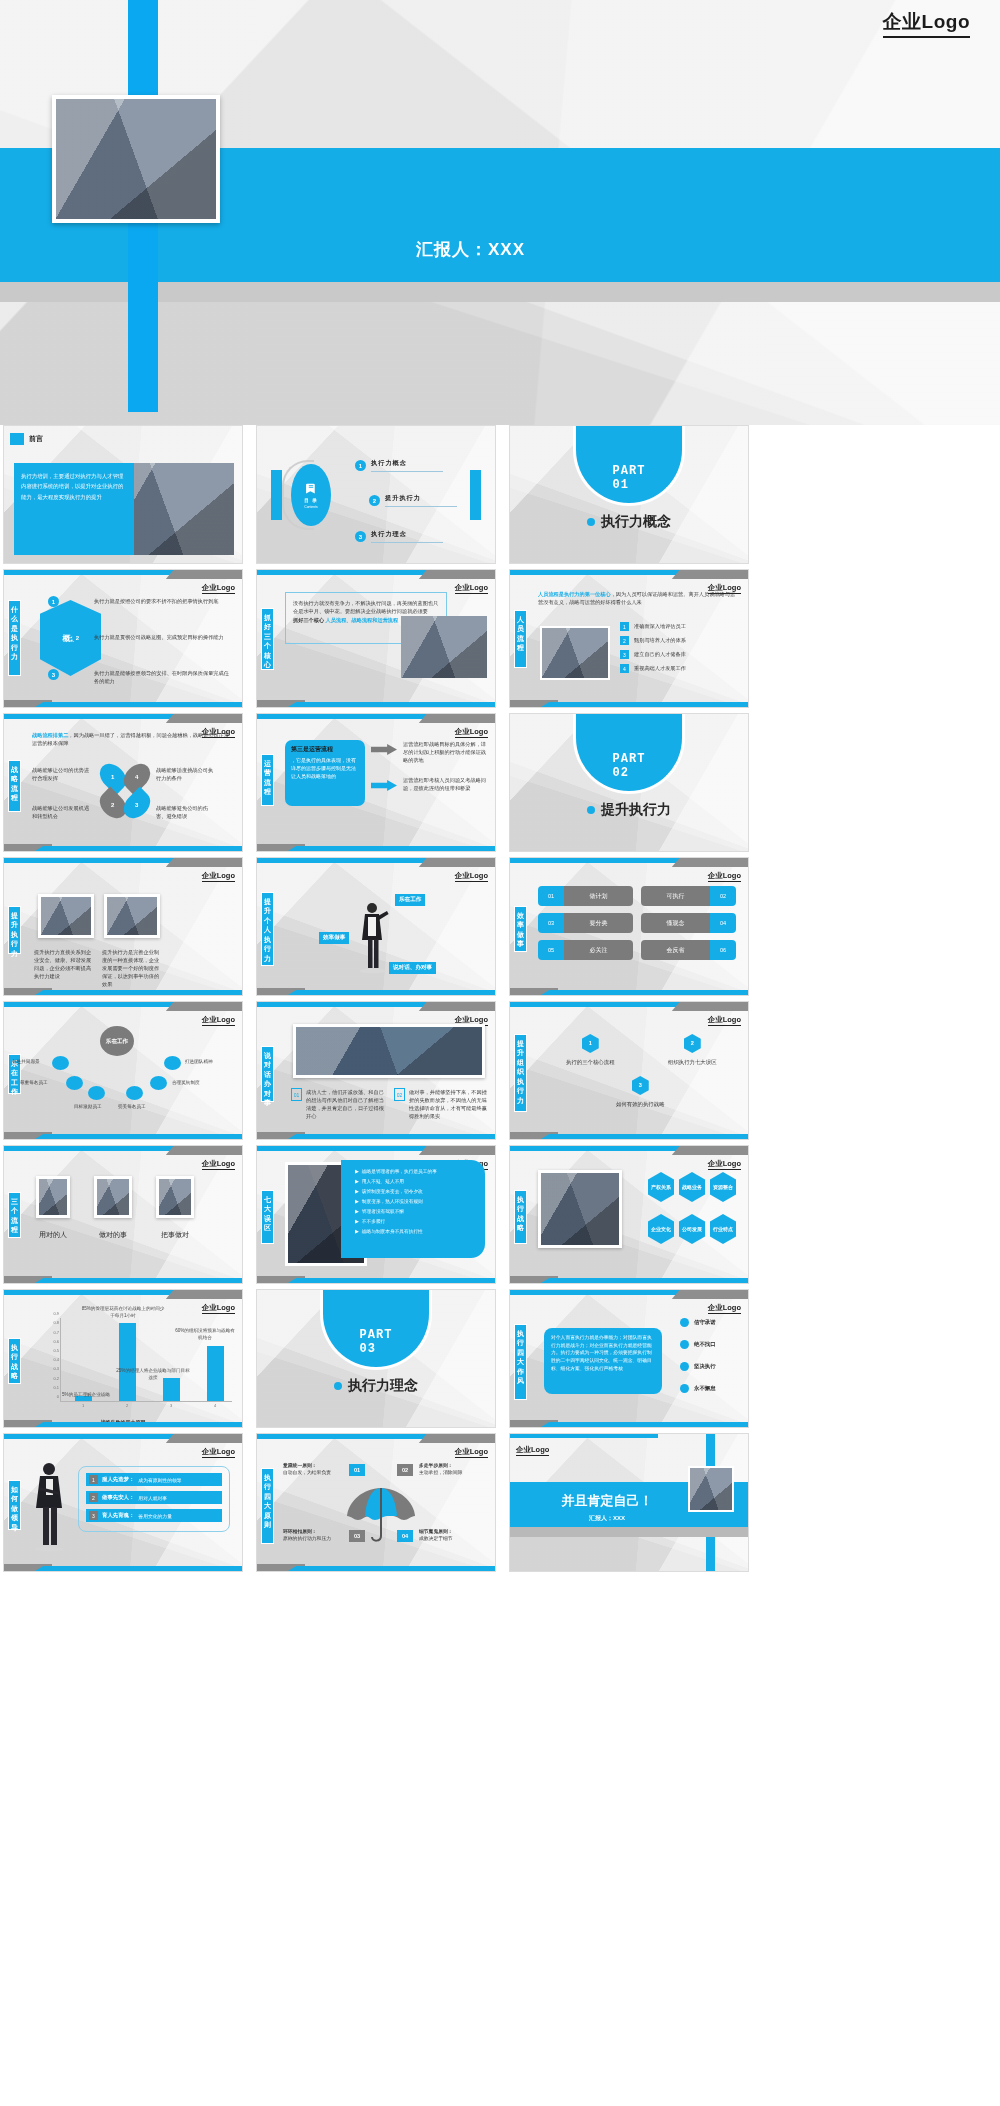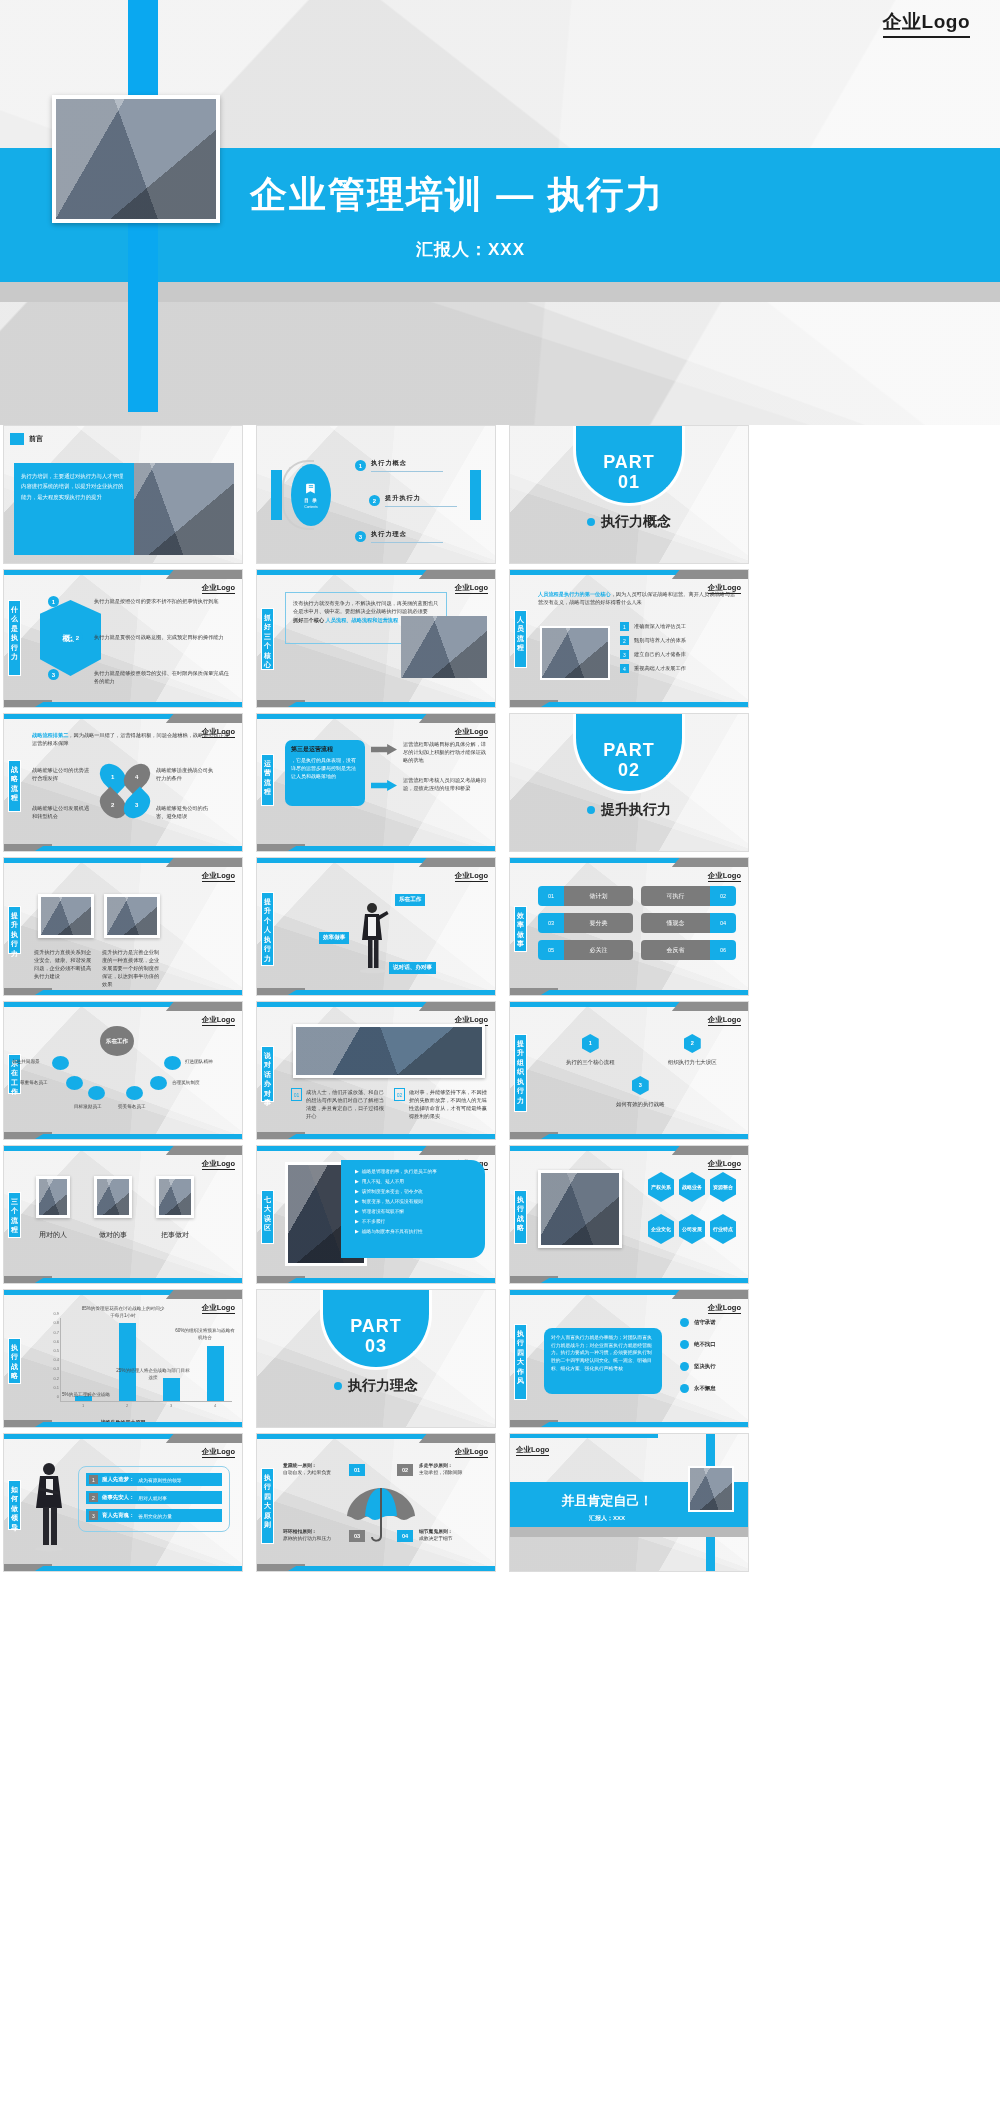--- a/index.html
+++ b/index.html
@@ -100,22 +100,22 @@
   .blue-txt { color:#14ade8; font-weight:bold; }
 
   
   .partdome {
     position:absolute; left:50%; transform:translateX(-50%); top:-28px;
     width:112px; height:108px; background:#14ade8;
     border-radius:0 0 60px 60px; border:3px solid #fff;
     border-top:none; display:flex; align-items:flex-end; justify-content:center;
     padding-bottom:10px;
   }
-  .partdome div { color:#fff; text-align:center; font-size:18px; font-weight:bold;
-                  letter-spacing:1px; line-height:1.15; }
+  .partdome div { color:#fff; font-size:12px; font-weight:bold;
+                  letter-spacing:1px; line-height:1.15;font-family:Liberation Mono, monospace; }
   .parttitle {
     position:absolute; left:50%; transform:translateX(-50%); bottom:32px;
     display:flex; align-items:center; gap:6px;
     font-size:14px; font-weight:bold; color:#272727;
   }
   .dot { width:8px; height:8px; border-radius:50%; background:#14ade8; }
 
   
   .chip {
     background:#14ade8; color:#fff; font-size:5.6px; font-weight:bold;
@@ -153,21 +153,20 @@
 
 <div id="hero" class="poly">
   <div class="bandgrey"></div>
   <div class="band"></div>
   <div class="bar-v2"></div>
   <div class="bar-v"></div>
   <div class="photo">
     <div class="inner imgph"></div>
   </div>
   <div class="logo">企业Logo</div>
-  <div class="htitle">企业管理培训 — 执行力</div>
   <div class="hsub">汇报人：XXX</div>
 </div>
 
 <div id="grid">
 
   <div class="slide poly">
     <div style="position:absolute;left:6px;top:7px;width:14px;height:12px;background:#14ade8;"></div>
     <div style="position:absolute;left:25px;top:8px;font-size:7px;font-weight:bold;color:#222;">前言</div>
     <div style="position:absolute;left:10px;top:37px;width:220px;height:92px;">
       <div class="imgph" style="position:absolute;right:0;top:0;width:135px;height:92px;"></div>

